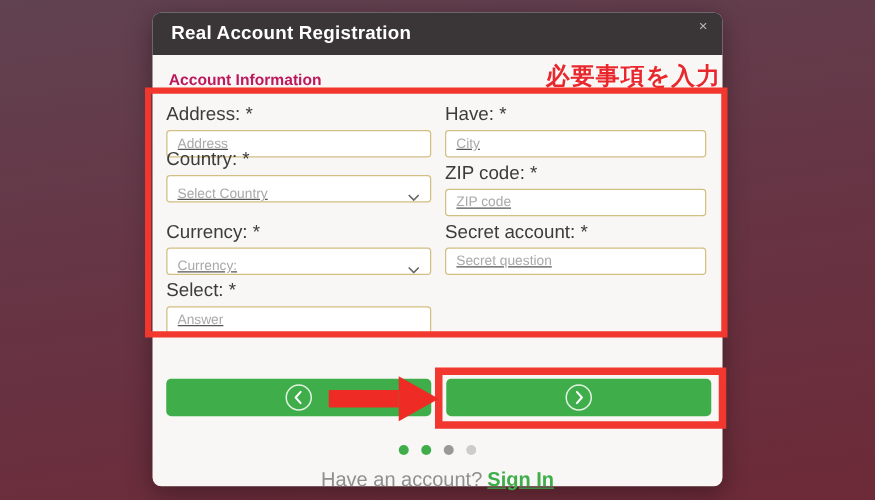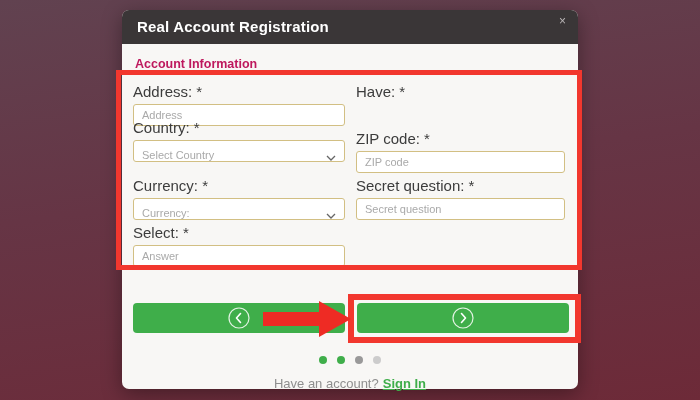--- a/index.html
+++ b/index.html
@@ -41,20 +41,21 @@
   .form-outline {
     position:absolute; left:-6px; top:60px; width:466px; height:200px;
     border:5px solid #f2372e; z-index:3; pointer-events:none;
   }
   .field { position:absolute; }
   .field label { display:block; font-size:15px; color:#3c3c3c; margin-bottom:4px; }
   .tbox {
     width:100%; height:22px; border:1px solid #d2bf83; border-radius:3px;
     background:#fff; font-size:11px; color:#555; padding:0 8px;
     font-family:"Liberation Sans",sans-serif;
+    text-decoration:underline;
   }
   input.tbox::placeholder { color:#a9a9a9; opacity:1; }
   .selectbox {
     display:flex; align-items:flex-end; justify-content:space-between; cursor:pointer;
   }
   .selectbox .val { color:#a9a9a9; }
   .f-address { left:11px;  top:73px;  width:212px; }
   .f-city    { left:234px; top:73px;  width:209px; }
   .f-country { left:11px;  top:109px; width:212px; }
   .f-zip     { left:234px; top:120px; width:209px; }
@@ -74,46 +75,48 @@
   }
   .arrow { position:absolute; left:141px; top:291px; width:88px; height:36px; z-index:7; pointer-events:none; }
   .arrow-body { position:absolute; left:0; top:11px; width:56px; height:14px; background:#ee2b24; }
   .arrow-head {
     position:absolute; left:56px; top:0; width:0; height:0;
     border-top:18px solid transparent; border-bottom:18px solid transparent;
     border-left:32px solid #ee2b24;
   }
   .dots { position:absolute; left:0; right:0; top:346px; display:flex; justify-content:center; gap:10px; }
   .dot { width:8px; height:8px; border-radius:50%; background:#ccc; cursor:pointer; }
-  .footer { position:absolute; left:0; right:0; top:366px; text-align:center; font-size:13px; color:#8f8f8f; }
+  .footer { position:absolute; left:0; right:0; top:366px; text-align:center; font-size:16px; color:#8f8f8f; }
   .footer a { color:#3fae4a; font-weight:bold; text-decoration:underline; margin-left:4px; cursor:pointer; }
 </style>
 </head>
 <body>
 
 <div class="stage">
   <div class="modal">
 
     <div class="modal-header">
       <span class="modal-title">Real Account Registration</span>
       <span class="close-x">×</span>
     </div>
 
     <div class="section-title">Account Information</div>
     <div class="section-divider"></div>
+    <div class="annotation">必要事項を入力</div>
 
     <div class="form-outline"></div>
 
     <div class="field f-address">
       <label>Address: *</label>
       <input class="tbox" type="text" placeholder="Address" style="">
     </div>
 
     <div class="field f-city">
       <label>Have: *</label>
+      <input class="tbox" type="text" placeholder="City" style="">
     </div>
 
     <div class="field f-country">
       <label>Country: *</label>
       <div class="tbox selectbox">
         <span class="val">Select Country</span>
         <svg width="10" height="6" viewBox="0 0 10 6">
             <path d="M1 1 L5 5 L9 1" stroke="#666" fill="none" stroke-width="1.3"></path>
           </svg>
       </div>
@@ -128,21 +131,21 @@
       <label>Currency: *</label>
       <div class="tbox selectbox">
         <span class="val">Currency:</span>
         <svg width="10" height="6" viewBox="0 0 10 6">
             <path d="M1 1 L5 5 L9 1" stroke="#666" fill="none" stroke-width="1.3"></path>
           </svg>
       </div>
     </div>
 
     <div class="field f-secret">
-      <label>Secret question: *</label>
+      <label>Secret account: *</label>
       <input class="tbox" type="text" placeholder="Secret question" style="">
     </div>
 
     <div class="field f-answer">
       <label>Select: *</label>
       <input class="tbox" type="text" placeholder="Answer" style="">
     </div>
 
     <button class="btn btn-prev">
       <svg width="24" height="24" viewBox="0 0 24 24">

